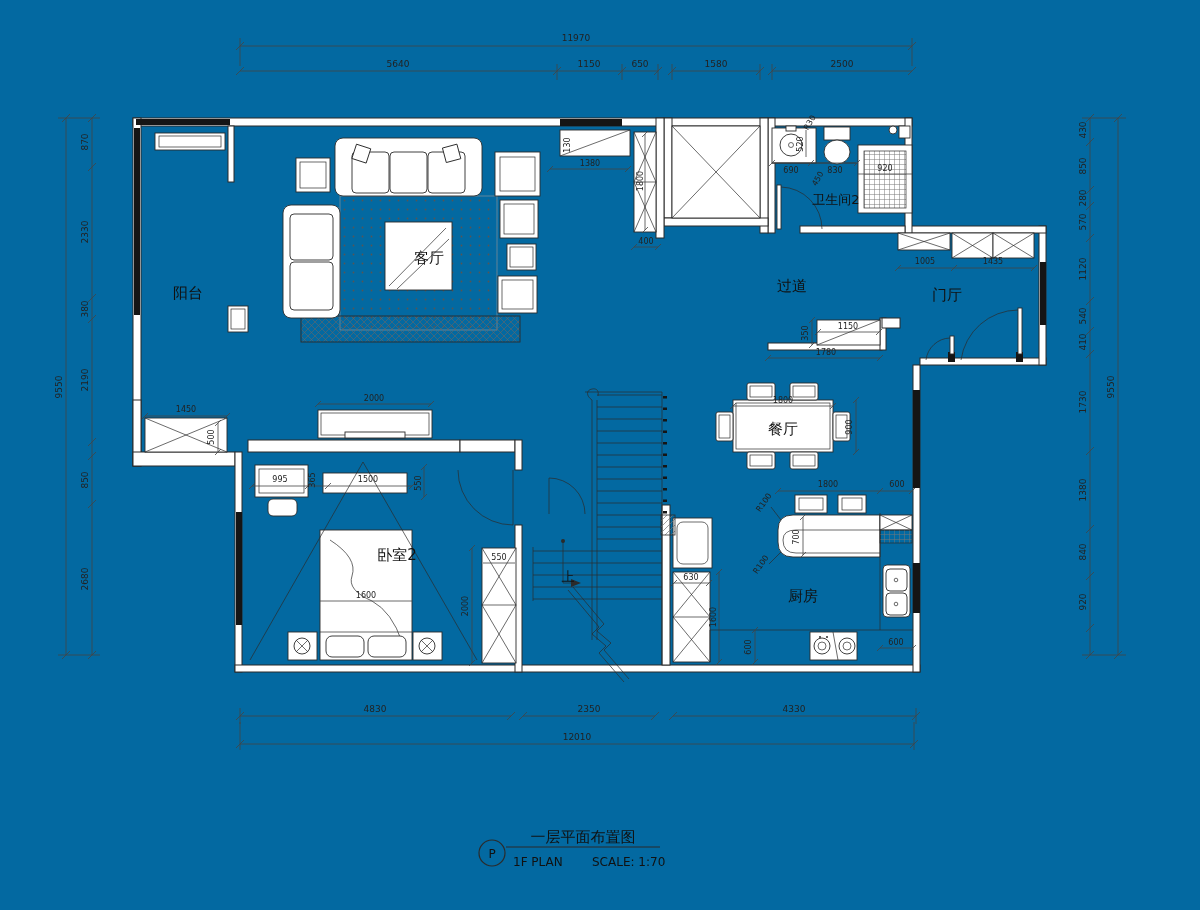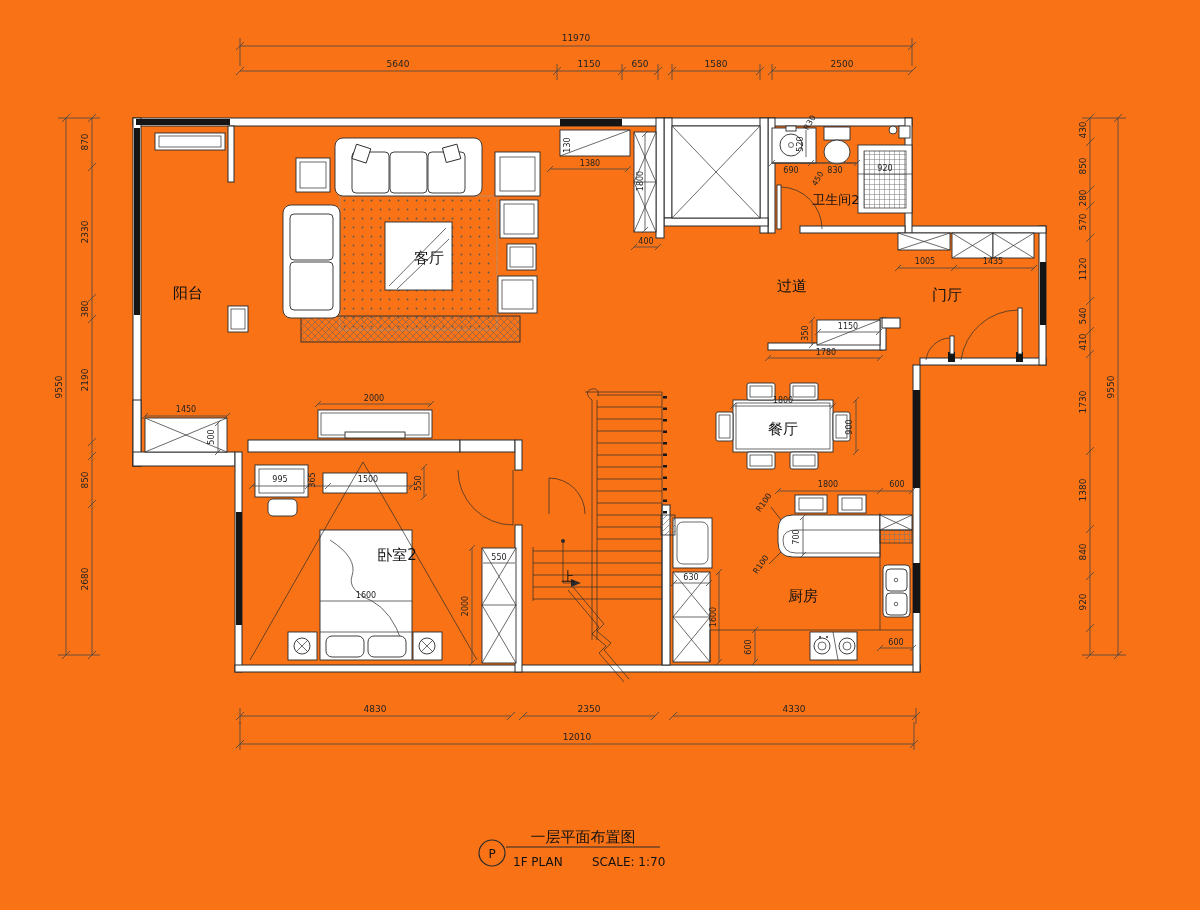--- a/index.html
+++ b/index.html
@@ -1,16 +1,16 @@
 <!DOCTYPE html>
 <html><head>
 <meta charset="utf-8">
 <style>
   html,body{margin:0;padding:0;background:#fff;}
-  .page{width:1200px;height:910px;position:relative;background:#f97316;overflow:hidden;}
+  .page{width:1200px;height:910px;position:relative;background:#0369a1;overflow:hidden;}
   svg{display:block;}
   .ln{stroke:#2b2b2b;stroke-width:1;fill:none;}
   .lnt{stroke:#2b2b2b;stroke-width:0.7;fill:none;}
   .dimln{stroke:#444;stroke-width:0.8;fill:none;}
   .wall{fill:#ffffff;stroke:#2b2b2b;stroke-width:1;}
   .furn{fill:#ffffff;stroke:#2b2b2b;stroke-width:0.9;}
   .blk{fill:#151515;stroke:none;}
   .dim{font:9px "DejaVu Sans",sans-serif;fill:#222;text-anchor:middle;}
   .dims{font:8px "DejaVu Sans",sans-serif;fill:#222;text-anchor:middle;}
   .room{font:15px "DejaVu Sans",sans-serif;fill:#111;text-anchor:middle;}

